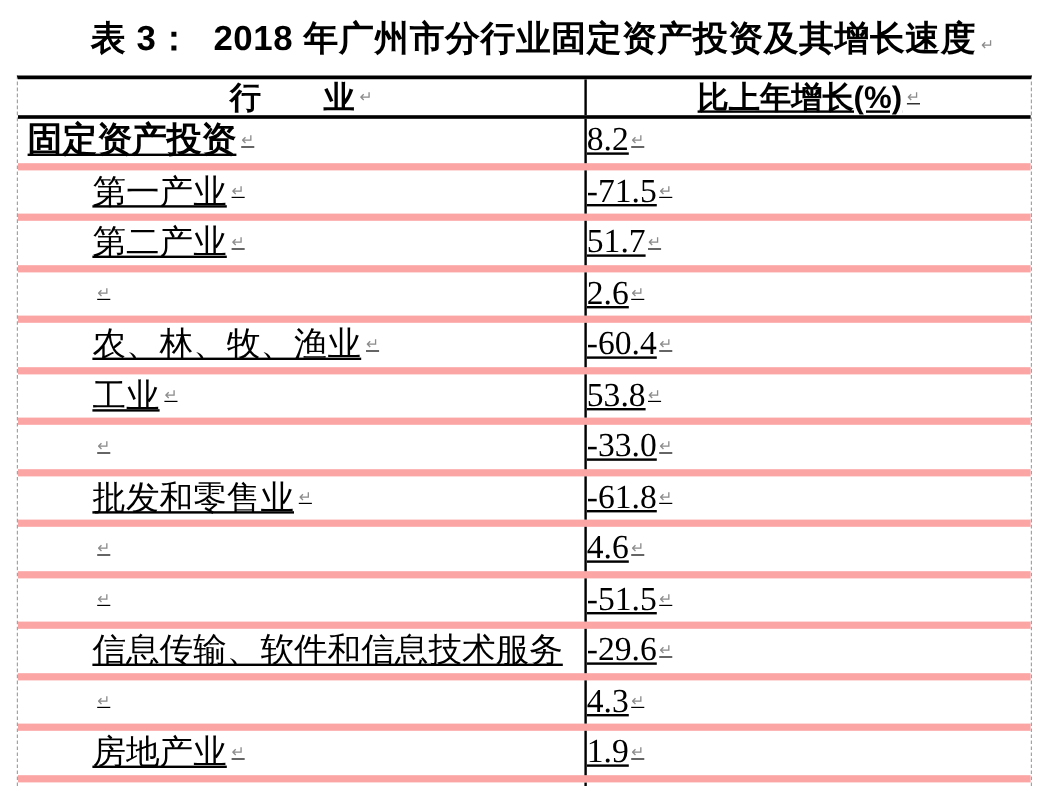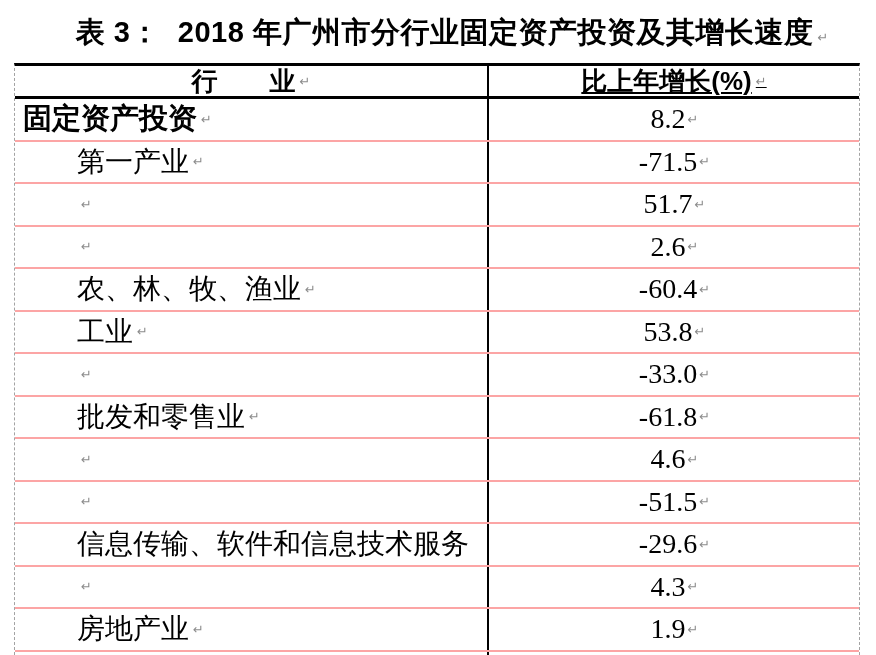--- a/index.html
+++ b/index.html
@@ -35,33 +35,34 @@
   }
   .th {
     display:flex; align-items:center; justify-content:center;
     font-family:"Liberation Sans", sans-serif; font-weight:bold; font-size:26px;
     box-sizing:border-box; white-space:nowrap;
   }
   .col-industry { width:474px; border-right:2px solid #000; }
   .col-growth  { flex:1;text-decoration:underline; }
   .tr {
     position:relative; display:flex; height:42.5px; box-sizing:border-box;
-    border-bottom:2px solid #fca5a5;
+    border-bottom:6px solid #fca5a5;
+    text-decoration:underline;
   }
   .td { display:flex; align-items:center; box-sizing:border-box; overflow:hidden; white-space:nowrap; }
   .td-industry {
     width:474px; border-right:2px solid #000;
     padding-left:62px; font-size:28px; font-family:"Liberation Serif", serif;
   }
   .tr.lead .td-industry {
     padding-left:8px; font-family:"Liberation Sans", sans-serif;
     font-weight:bold; font-size:29px;
   }
   .td-growth {
-    flex:1; justify-content:center; padding-right:10px;
+    flex:1; justify-content:flex-start; padding-right:10px;
     font-size:28px; font-family:"Liberation Serif", serif;
   }
   .stub { display:flex; height:8px; }
   .stub-left { width:474px; border-right:2px solid #000; box-sizing:border-box; }
 </style>
 </head>
 <body>
 
 <div class="page">
 
@@ -101,20 +102,21 @@
       </div>
       <div class="td td-growth">
         <span class="growth-value">-71.5</span>
             <span class="mark zero-mark">↵</span>
       </div>
 
     </div>
 
     <div class="tr indent">
       <div class="td td-industry">
+        <span class="industry-label">第二产业</span>
             <span class="mark label-mark cell-end">↵</span>
       </div>
       <div class="td td-growth">
         <span class="growth-value">51.7</span>
             <span class="mark zero-mark">↵</span>
       </div>
 
     </div>
 
     <div class="tr indent">

